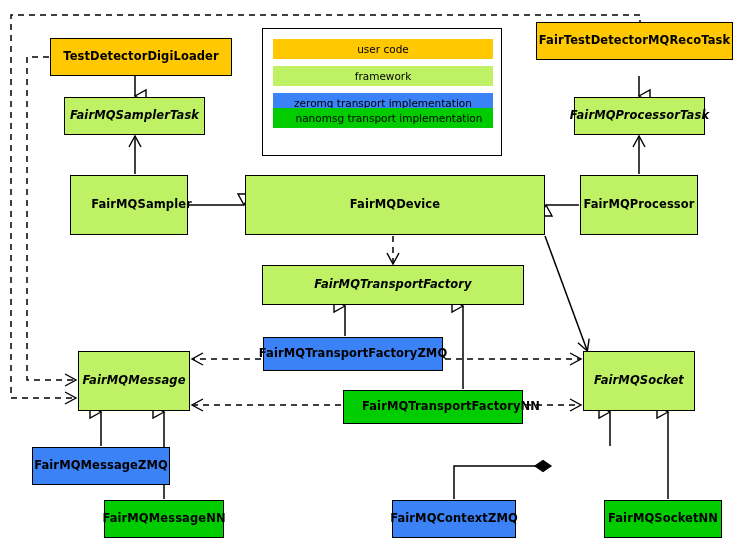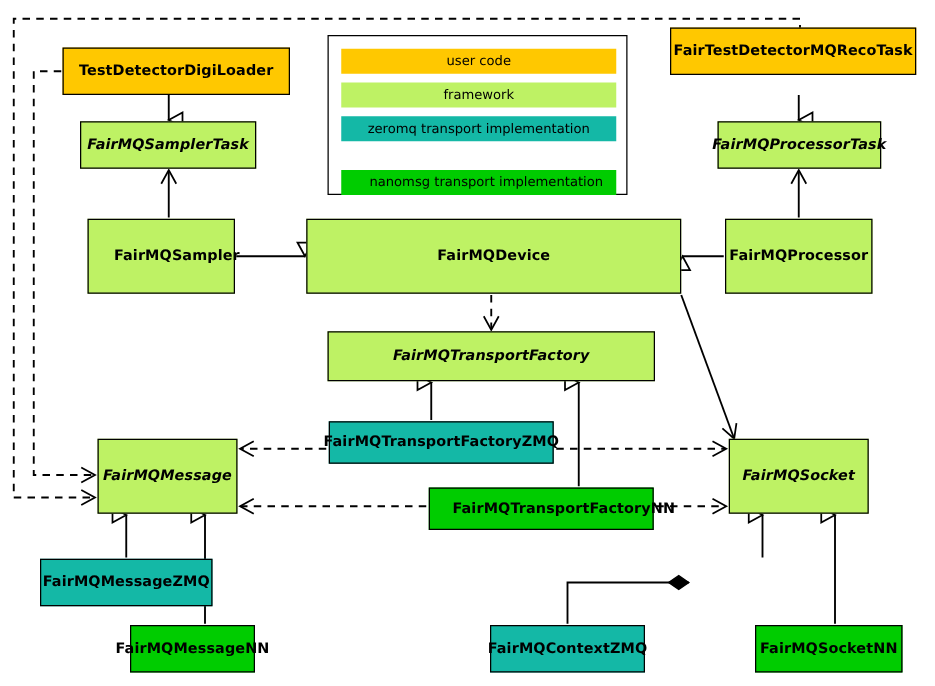--- a/index.html
+++ b/index.html
@@ -35,21 +35,21 @@
     color: #000000;
     line-height: 1.15;
     letter-spacing: 0.1px;
     padding: 0 4px;
   }
   .node.abstract {
     font-style: italic;
   }
   .c-user { background: #ffc800; }
   .c-framework { background: #bef264; }
-  .c-zmq { background: #14b8a6; }
+  .c-zmq { background: #3b82f6; }
   .c-nn { background: #00cc00; }
 
   #legend-box {
     position: absolute;
     left: 262px;
     top: 28px;
     width: 240px;
     height: 128px;
     box-sizing: border-box;
     border: 1.6px solid #000000;
@@ -134,21 +134,21 @@
       <line x1="668" y1="499" x2="668" y2="412" marker-end="url(#tri-up)"></line>
 
       <path d="M 454 499 L 454 466 L 551 466" marker-end="url(#diamond)"></path>
     </g>
   </svg>
 
   <div id="legend-box">
     <div class="legend-item c-user" style="top:10px;">user code</div>
     <div class="legend-item c-framework" style="top:37px;">framework</div>
     <div class="legend-item c-zmq" style="top:64px;">zeromq transport implementation</div>
-    <div class="legend-item c-nn" style="top:107px;padding-left:12px;">nanomsg transport implementation</div>
+    <div class="legend-item c-nn" style="top:79px;padding-left:12px;">nanomsg transport implementation</div>
   </div>
 
   <div class="node c-user" style="left:50px;  top:38px;  width:182px; height:38px;">TestDetectorDigiLoader</div>
 
   <div class="node c-user" style="left:536px; top:22px;  width:197px; height:38px;">FairTestDetectorMQRecoTask</div>
 
   <div class="node c-framework abstract" style="left:574px; top:97px;  width:131px; height:38px;">FairMQProcessorTask</div>
 
   <div class="node c-framework abstract" style="left:64px;  top:97px;  width:141px; height:38px;">FairMQSamplerTask</div>
 
@@ -163,20 +163,20 @@
   <div class="node c-zmq" style="left:263px; top:337px; width:180px; height:34px;">FairMQTransportFactoryZMQ</div>
 
   <div class="node c-nn" style="left:343px; top:390px; width:180px; height:34px;padding-left:40px;">FairMQTransportFactoryNN</div>
 
   <div class="node c-framework abstract" style="left:78px;  top:351px; width:112px; height:60px;">FairMQMessage</div>
 
   <div class="node c-framework abstract" style="left:583px; top:351px; width:112px; height:60px;">FairMQSocket</div>
 
   <div class="node c-zmq" style="left:32px;  top:447px; width:138px; height:38px;">FairMQMessageZMQ</div>
 
-  <div class="node c-nn" style="left:104px; top:500px; width:100px; height:38px;">FairMQMessageNN</div>
+  <div class="node c-nn" style="left:104px; top:500px; width:120px; height:38px;">FairMQMessageNN</div>
 
   <div class="node c-zmq" style="left:392px; top:500px; width:124px; height:38px;">FairMQContextZMQ</div>
 
 
   <div class="node c-nn" style="left:604px; top:500px; width:118px; height:38px;">FairMQSocketNN</div>
 
 </div>
 
 </body></html>

